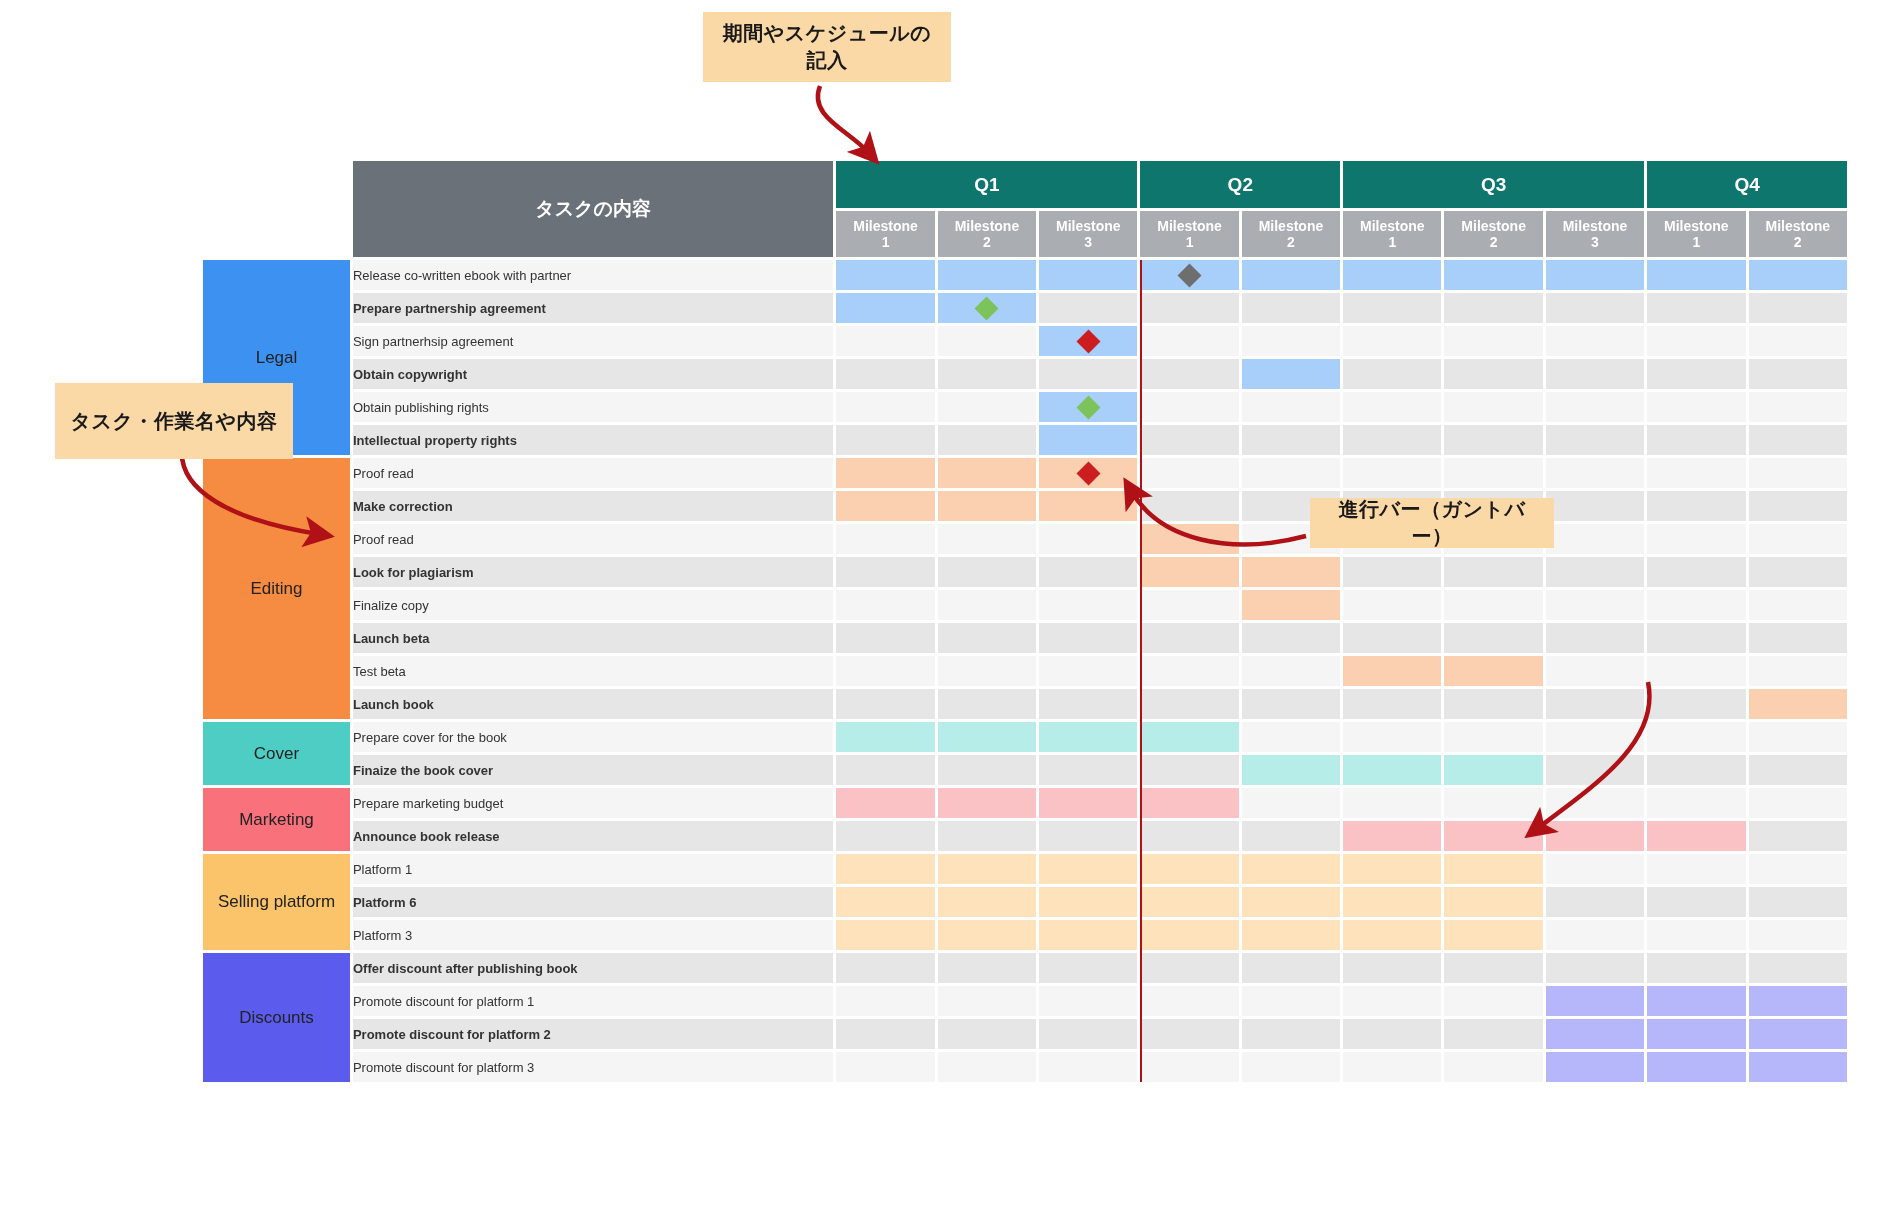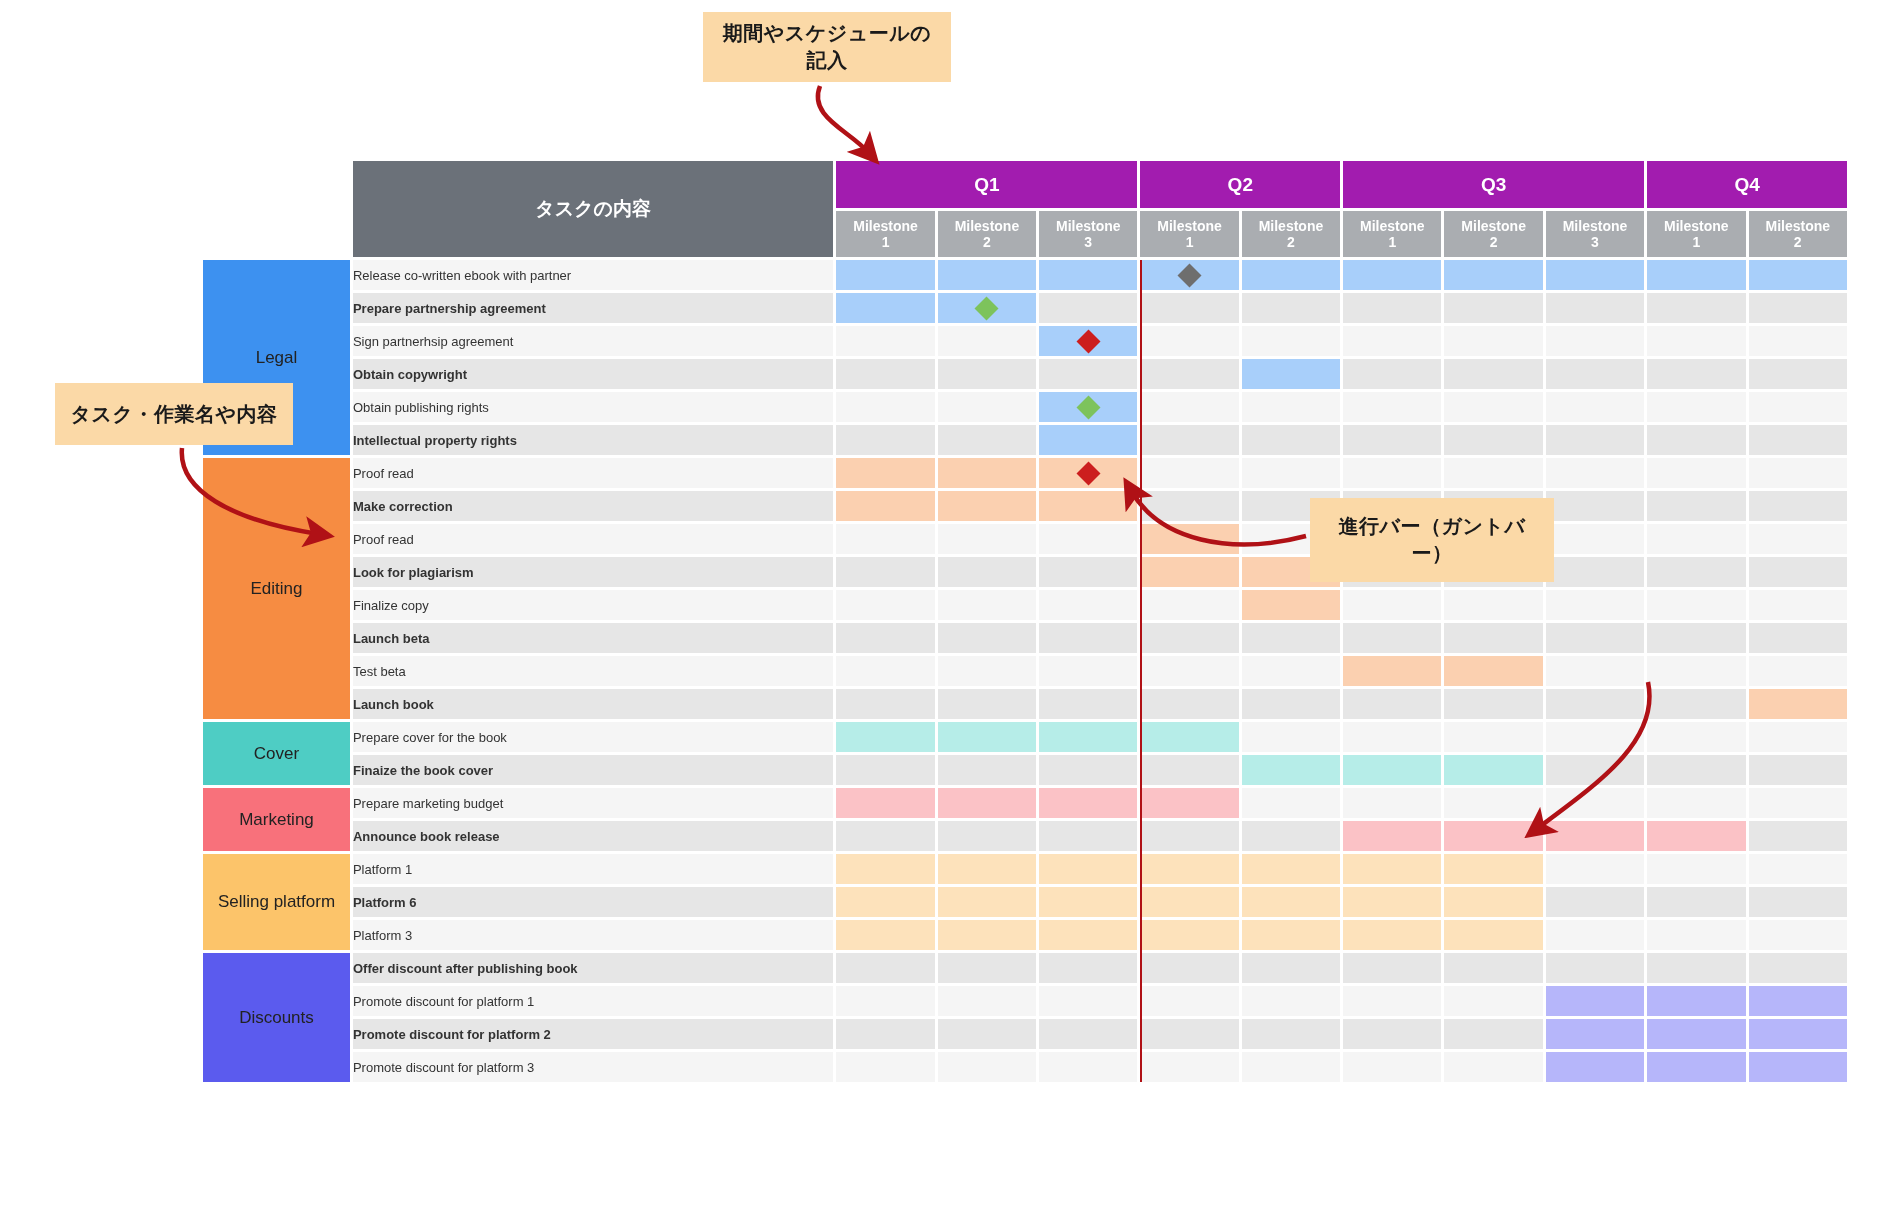--- a/index.html
+++ b/index.html
@@ -28,22 +28,22 @@
     display: flex;
     align-items: center;
     justify-content: center;
     text-align: center;
     letter-spacing: 0.5px;
     z-index: 40;
     box-sizing: border-box;
     padding: 4px 10px;
   }
   #callout-schedule { left: 703px; top: 12px;  width: 248px; height: 70px; }
-  #callout-task     { left: 55px;  top: 383px; width: 238px; height: 62px; text-align: right; }
-  #callout-bar      { left: 1310px; top: 498px; width: 244px; height: 84px; }
+  #callout-task     { left: 55px;  top: 383px; width: 238px; height: 76px; text-align: right; }
+  #callout-bar      { left: 1310px; top: 498px; width: 244px; height: 50px; }
   #callout-milestone{ left: 1548px; top: 612px; width: 244px; height: 68px; }
 
   
   #arrows {
     position: absolute;
     left: 0; top: 0;
     width: 1902px; height: 1224px;
     z-index: 35;
     pointer-events: none;
   }
@@ -77,21 +77,21 @@
   th.hdr-task {
     background: #6B7179;
     color: #ffffff;
     font-size: 19px;
     font-weight: bold;
     vertical-align: middle;
     text-align: center;
     height: 95px;
   }
   th.hdr-quarter {
-    background: #a21caf;
+    background: #0f766e;
     color: #ffffff;
     font-size: 19px;
     font-weight: bold;
     text-align: center;
     vertical-align: middle;
     height: 47px;
   }
   th.hdr-ms {
     background: #AAADB1;
     color: #ffffff;

